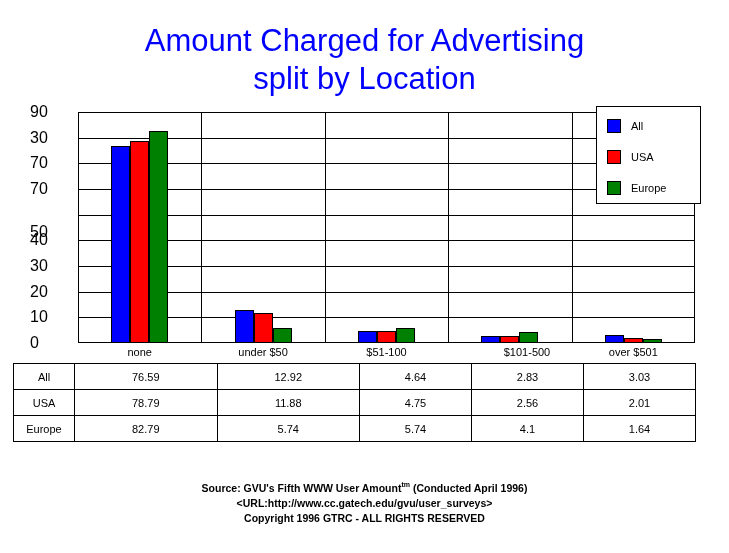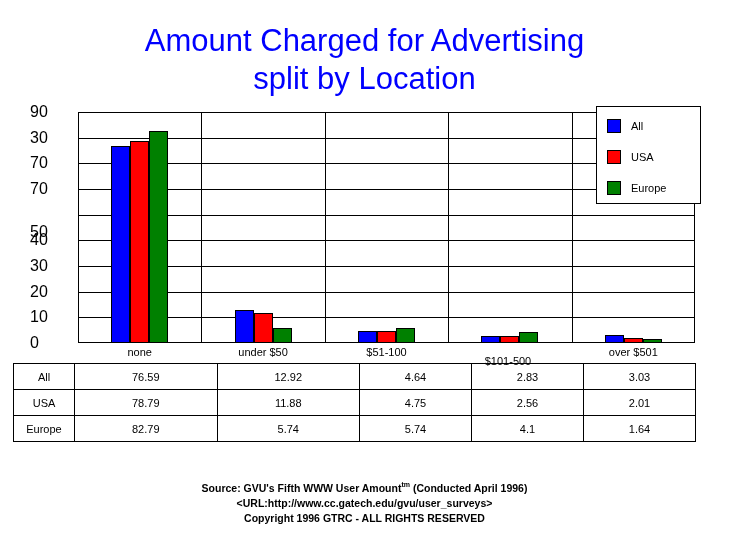--- a/index.html
+++ b/index.html
@@ -230,21 +230,21 @@
       <div class="group" style="left: 526.8px; width: 57px;">
         <div class="bar s0" style="height: 7.777px; background: rgb(0, 0, 255);"></div>
         <div class="bar s1" style="height: 5.159px; background: rgb(255, 0, 0);"></div>
         <div class="bar s2" style="height: 4.20933px; background: rgb(0, 128, 0);"></div>
       </div>
     </div>
   <div id="xlabel-layer">
       <div class="xlabel" style="left: 61.7px;">none</div>
       <div class="xlabel" style="left: 185.1px;">under $50</div>
       <div class="xlabel" style="left: 308.5px;">$51-100</div>
-      <div class="xlabel" style="left: 430px; margin-top: 9px;">$101-500</div>
+      <div class="xlabel" style="left: 449px;">$101-500</div>
       <div class="xlabel" style="left: 555.3px;">over $501</div>
     </div>
 </div>
 
 <div id="legend">
     <div class="legend-row" style="top: 12px;">
       <div class="legend-swatch" style="background: rgb(0, 0, 255);"></div>
       <div class="legend-label">All</div>
     </div>
     <div class="legend-row" style="top: 43px;">

